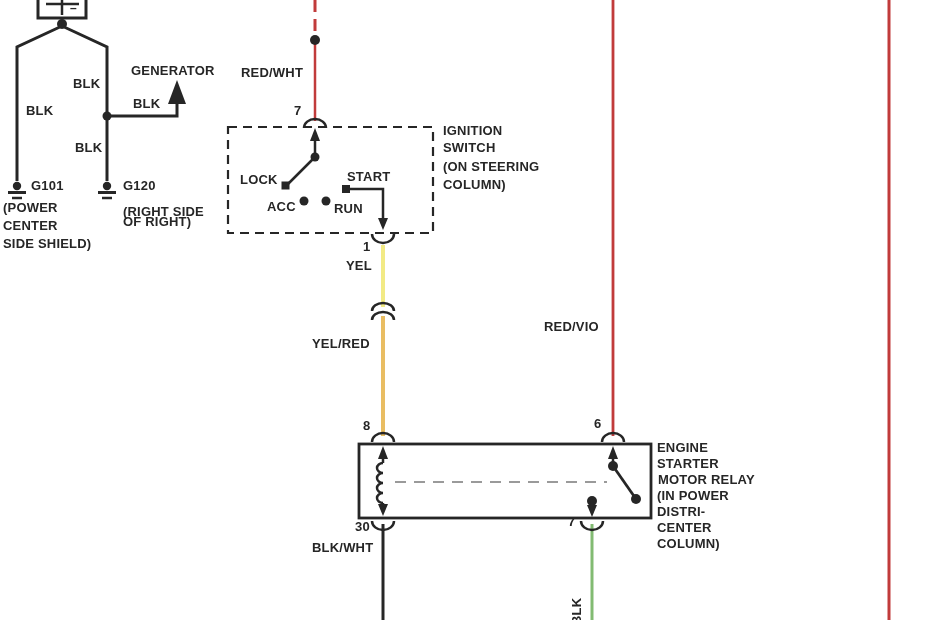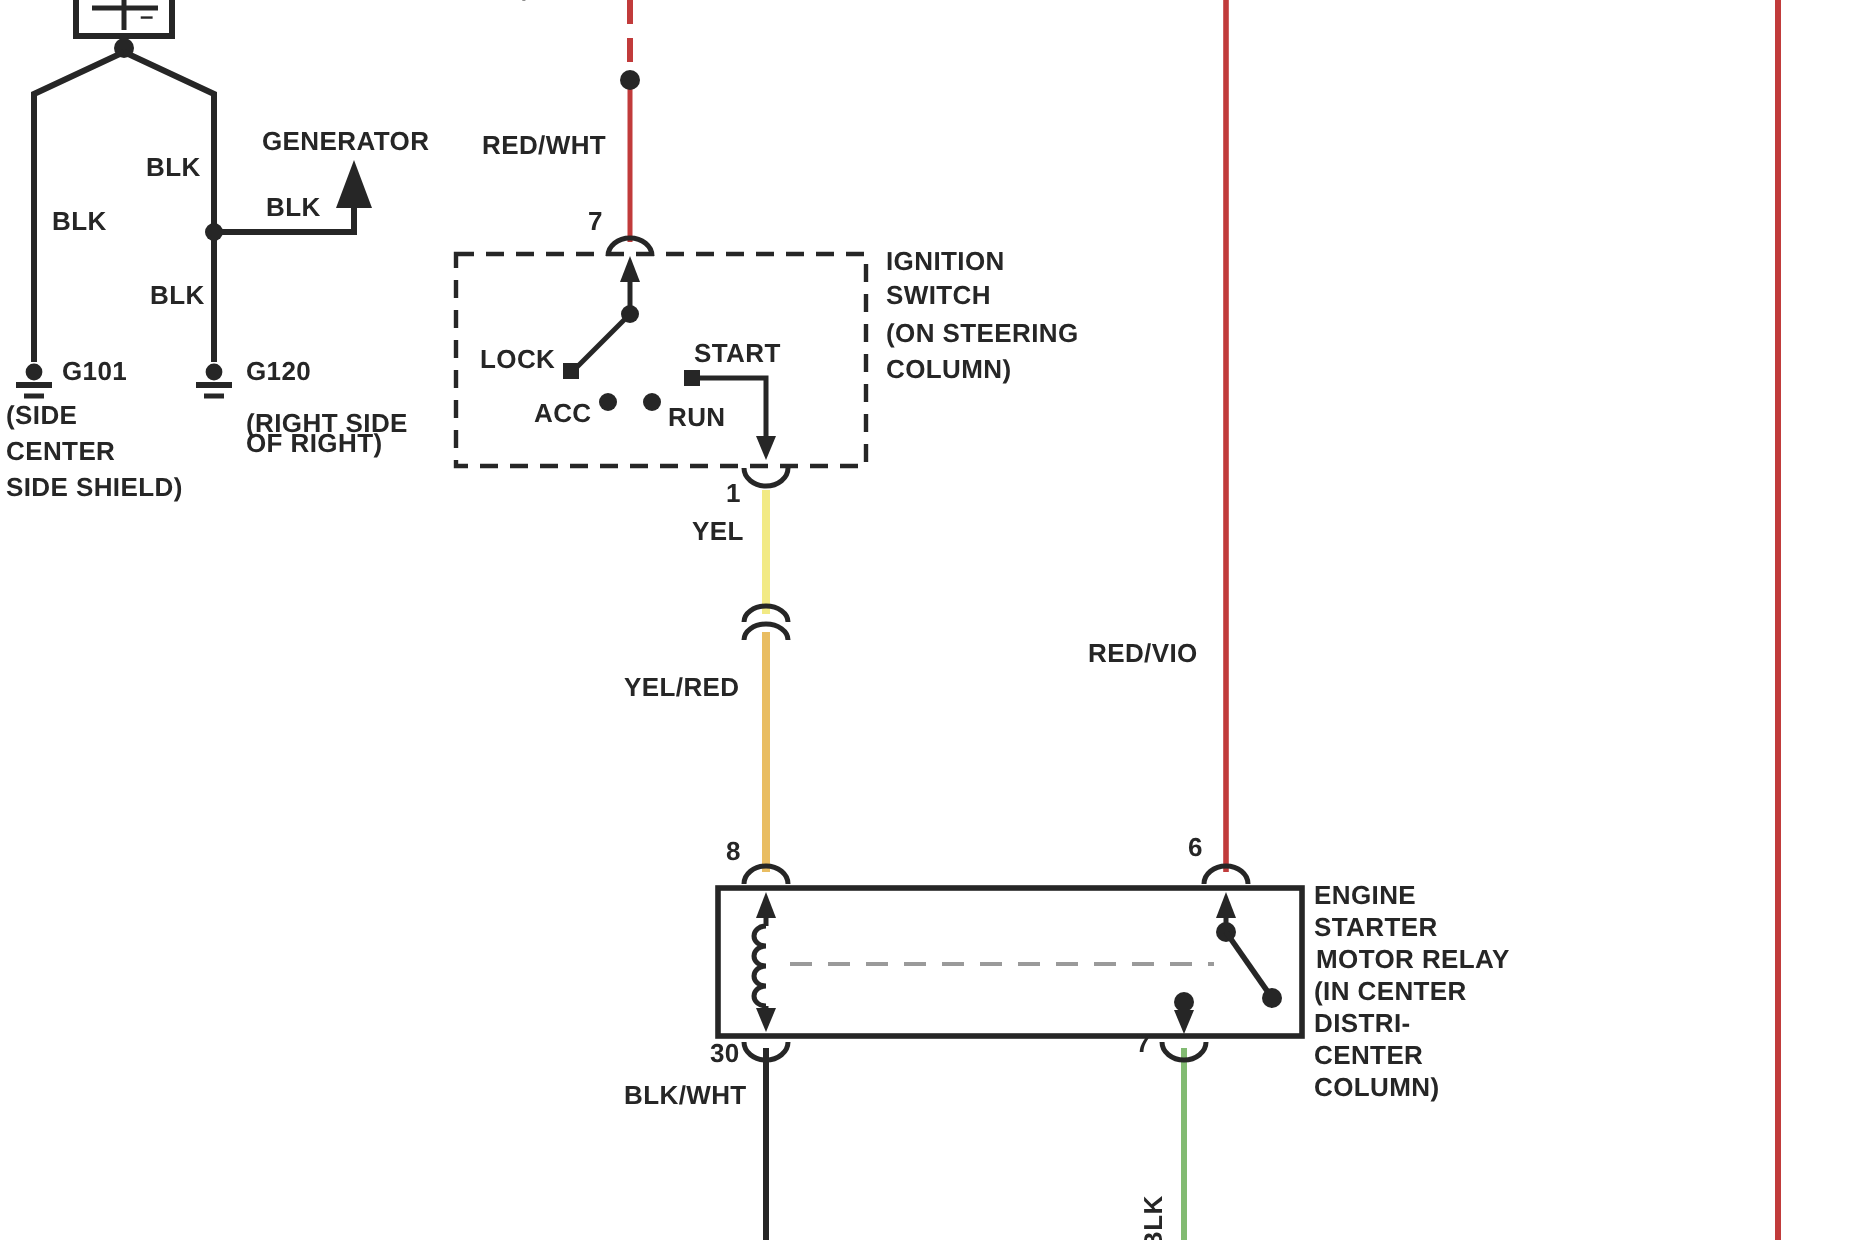--- a/index.html
+++ b/index.html
@@ -140,21 +140,21 @@
   <div class="lbl" style="left:241px;top:65px">RED/WHT</div>
 
   <div class="lbl" style="left:131px;top:63px">GENERATOR</div>
 
   <div class="lbl" style="left:73px;top:76px">BLK</div>
   <div class="lbl" style="left:26px;top:103px">BLK</div>
   <div class="lbl" style="left:133px;top:96px">BLK</div>
   <div class="lbl" style="left:75px;top:140px">BLK</div>
 
   <div class="lbl" style="left:31px;top:178px">G101</div>
-  <div class="lbl" style="left:3px;top:200px">(SIDE</div>
+  <div class="lbl" style="left:3px;top:200px">(POWER</div>
   <div class="lbl" style="left:3px;top:218px">CENTER</div>
   <div class="lbl" style="left:3px;top:236px">SIDE SHIELD)</div>
 
   <div class="lbl" style="left:123px;top:178px">G120</div>
   <div class="lbl" style="left:123px;top:204px">(RIGHT SIDE</div>
   <div class="lbl" style="left:123px;top:214px">OF RIGHT)</div>
 
   <div class="lbl pin" style="left:294px;top:103px">7</div>
   <div class="lbl" style="left:240px;top:172px">LOCK</div>
   <div class="lbl" style="left:267px;top:199px">ACC</div>
@@ -172,21 +172,21 @@
   <div class="lbl" style="left:544px;top:319px">RED/VIO</div>
 
   <div class="lbl pin" style="left:363px;top:418px">8</div>
   <div class="lbl pin" style="left:594px;top:416px">6</div>
   <div class="lbl pin" style="left:355px;top:519px">30</div>
   <div class="lbl pin" style="left:568px;top:514px">7</div>
 
   <div class="lbl" style="left:657px;top:440px">ENGINE</div>
   <div class="lbl" style="left:657px;top:456px">STARTER</div>
   <div class="lbl" style="left:658px;top:472px">MOTOR RELAY</div>
-  <div class="lbl" style="left:657px;top:488px">(IN CENTER</div>
+  <div class="lbl" style="left:657px;top:488px">(IN POWER</div>
   <div class="lbl" style="left:657px;top:504px">DISTRI-</div>
   <div class="lbl" style="left:657px;top:520px">CENTER</div>
   <div class="lbl" style="left:657px;top:536px">COLUMN)</div>
 
   <div class="lbl" style="left:312px;top:540px">BLK/WHT</div>
   <div class="lbl vtext">BLK</div>
 
   <div class="lbl" style="left:70px;top:1px;font-size:12px">–</div>
 </div>
 

